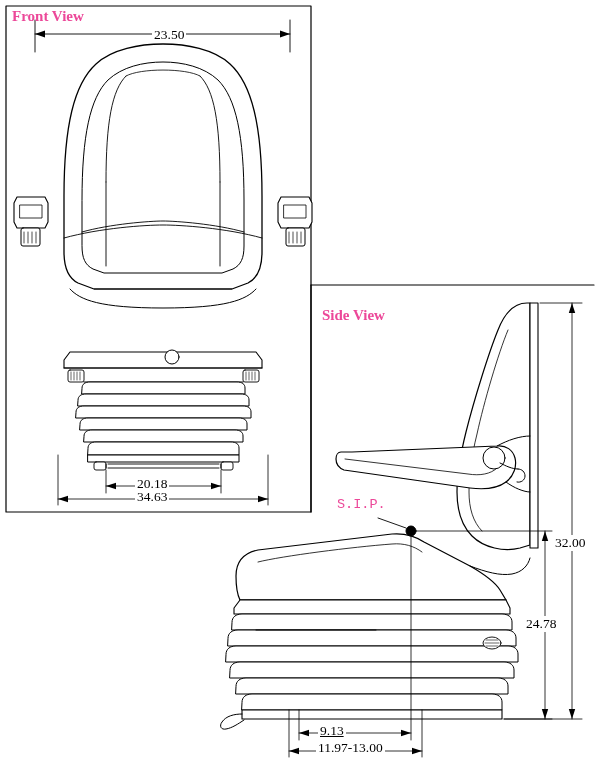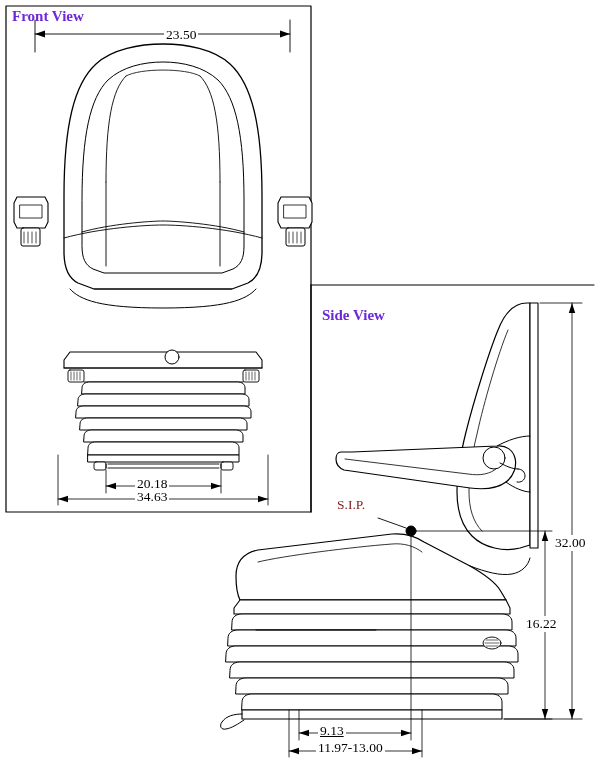--- a/index.html
+++ b/index.html
@@ -20,40 +20,40 @@
   #page svg {
     position: absolute;
     left: 0;
     top: 0;
   }
   .view-title {
     position: absolute;
     font-family: "Liberation Serif", serif;
     font-weight: bold;
     font-size: 15px;
-    color: #6d28d9;
+    color: #ec4899;
     white-space: nowrap;
   }
   #front-view-title { left: 12px; top: 8px; }
   #side-view-title { left: 322px; top: 291px; margin-top: 16px; }
 
   .dim-label {
     position: absolute;
     font-family: "Liberation Serif", serif;
     font-size: 13.5px;
     color: #000;
     white-space: nowrap;
     background: #ffffff;
     padding: 0 2px;
   }
   .sip-label {
     position: absolute;
-    font-family: Liberation Serif, serif;
+    font-family: Liberation Mono, monospace;
     font-size: 13.5px;
-    color: #7f1d1d;
+    color: #ec4899;
     white-space: nowrap;
   }
 </style>
 </head>
 <body>
 
 <div id="page">
 
   <svg width="600" height="767" viewBox="0 0 600 767">
     <g fill="none" stroke="#000" stroke-width="1" stroke-linejoin="round" stroke-linecap="round">
@@ -288,24 +288,24 @@
         <polygon points="289,751 299,747.8 299,754.2" fill="#000" stroke="none"></polygon>
         <polygon points="422,751 412,747.8 412,754.2" fill="#000" stroke="none"></polygon>
       </g>
 
     </g>
   </svg>
 
   <div class="view-title" id="front-view-title">Front View</div>
   <div class="view-title" id="side-view-title">Side View</div>
 
-  <div class="dim-label" style="left:164px; top:27px;">23.50</div>
+  <div class="dim-label" style="left:152px; top:27px;">23.50</div>
   <div class="dim-label" style="left:135px; top:476px;">20.18</div>
   <div class="dim-label" style="left:135px; top:489px;">34.63</div>
 
   <div class="dim-label" style="left:553px; top:498px;margin-top:37px;">32.00</div>
-  <div class="dim-label" style="left:524px; top:616px;">16.22</div>
+  <div class="dim-label" style="left:524px; top:616px;">24.78</div>
   <div class="dim-label" style="left:318px; top:723px;text-decoration:underline;">9.13</div>
   <div class="dim-label" style="left:316px; top:740px;">11.97-13.00</div>
 
   <div class="sip-label" style="left:337px; top:497px;">S.I.P.</div>
 
 </div>
 
 </body></html>

